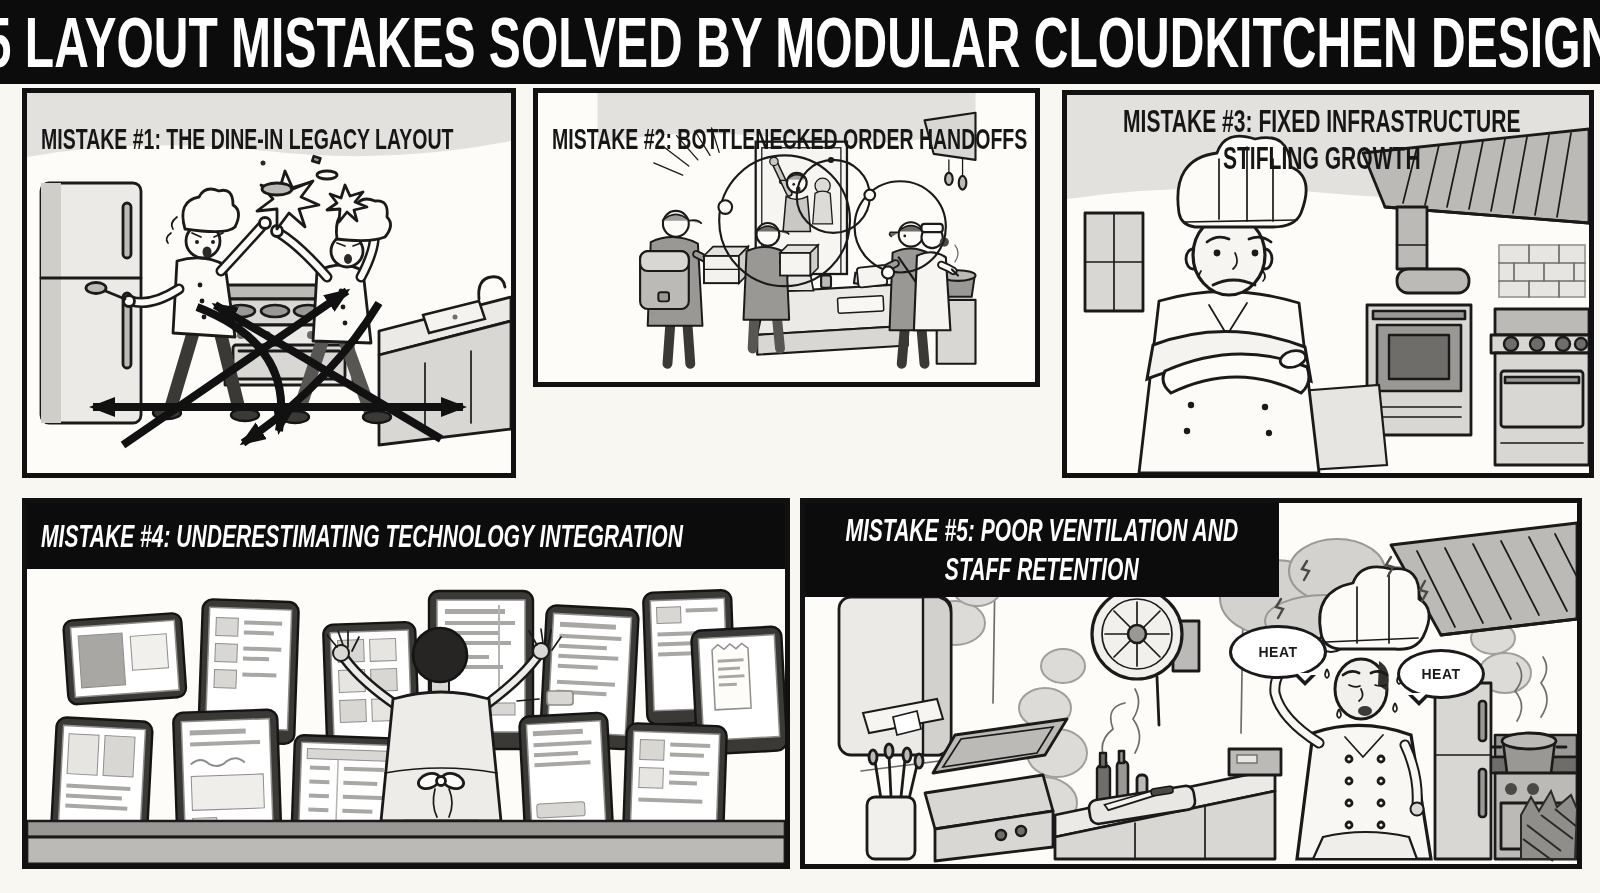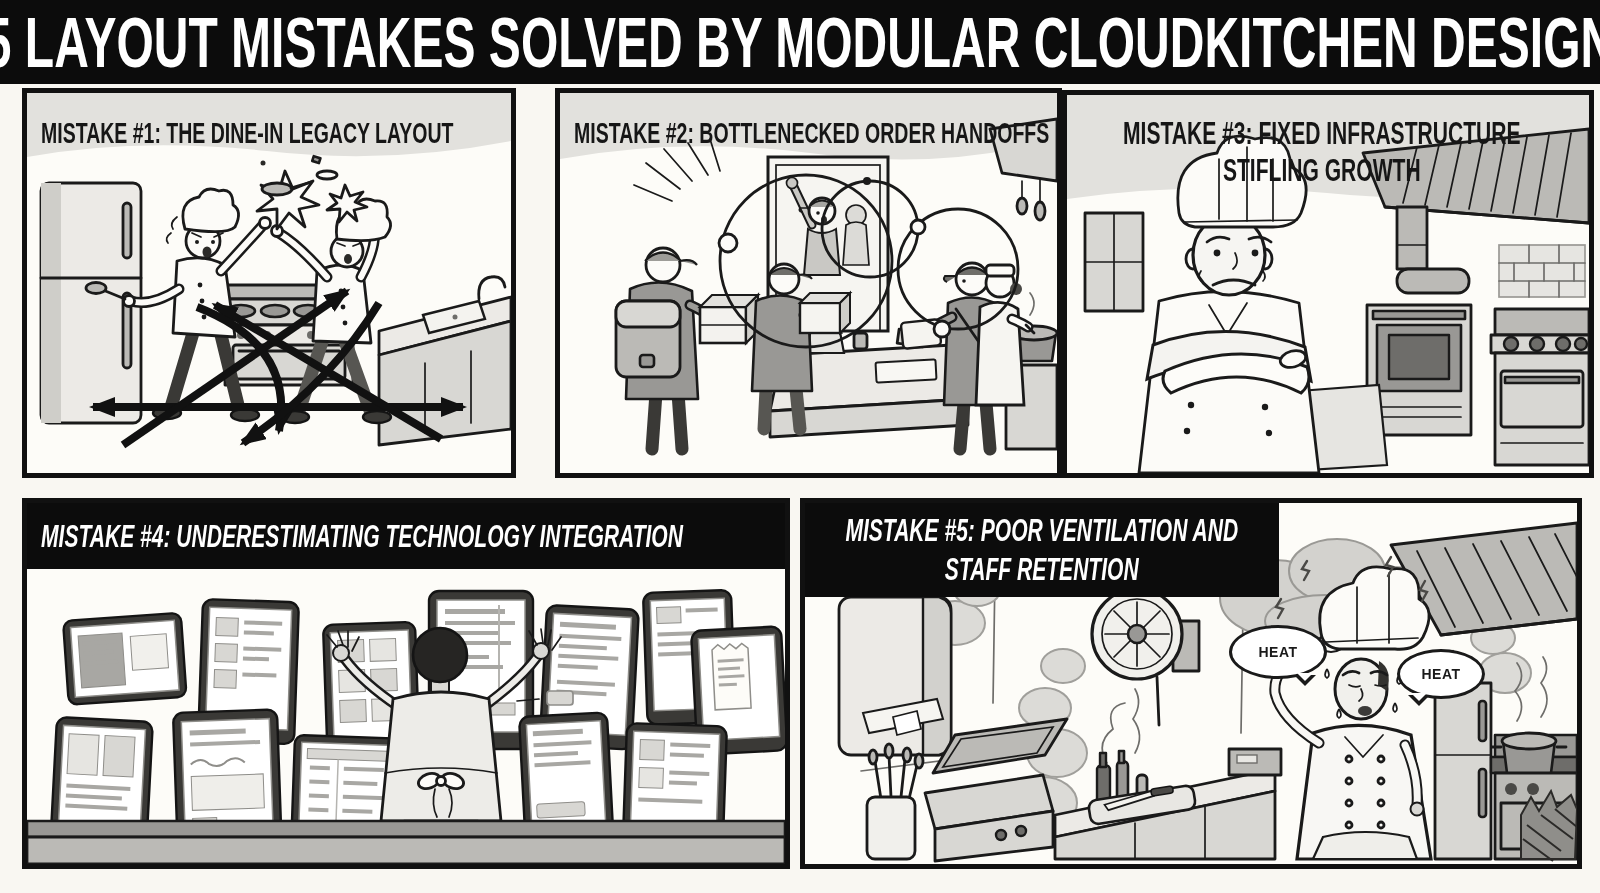--- a/index.html
+++ b/index.html
@@ -8,33 +8,33 @@
 
   
   .title-bar{position:absolute;left:0;top:0;width:1600px;height:84px;background:#0c0c0c;
     display:flex;align-items:center;justify-content:center;}
   .title-bar h1{margin:0;color:#fff;font-size:60px;font-weight:bold;letter-spacing:0px;
     white-space:nowrap;transform:scale(0.80,1.18);transform-origin:center center;}
 
   
   .panel{position:absolute;background:#fdfcf8;border:5px solid #111;box-sizing:border-box;overflow:hidden;}
   .p1{left:22px;top:88px;width:494px;height:390px;}
-  .p2{left:555px;top:88px;width:507px;height:390px;}
+  .p2{left:533px;top:88px;width:507px;height:299px;}
   .p3{left:1062px;top:90px;width:532px;height:388px;}
   .p4{left:22px;top:498px;width:768px;height:371px;}
   .p5{left:800px;top:498px;width:782px;height:371px;}
   .panel svg{position:absolute;left:0;top:0;width:100%;height:100%;}
 
   .phead{position:absolute;left:0;top:0;right:0;z-index:5;display:flex;align-items:center;
     color:#161616;font-weight:bold;}
   .phead .hline{display:block;white-space:nowrap;}
-  .phead.light{height:54px;padding:12px 14px 0 14px;background:transparent;}
+  .phead.light{height:54px;padding:18px 14px 0 14px;background:transparent;}
   .phead.light .stack{transform:scale(0.78,1.2);transform-origin:left center;}
   .phead.light .hline{font-size:25px;}
-  .p3 .phead.light{height:92px;justify-content:flex-end;padding:12px;}
+  .p3 .phead.light{height:92px;justify-content:flex-start;padding:0;}
   .p3 .phead.light .stack{transform:scale(0.78,1.18);transform-origin:center center;text-align:center;}
   .p3 .phead.light .hline{font-size:27px;line-height:1.18;}
   .phead.dark{background:#0c0c0c;color:#fff;font-style:italic;}
   .p4 .phead.dark{height:66px;padding:0 14px;}
   .p4 .phead.dark .stack{transform:scale(0.78,1.18);transform-origin:left center;}
   .p4 .phead.dark .hline{font-size:27px;}
   .p5 .phead.dark{width:474px;height:94px;right:auto;justify-content:center;text-align:center;}
   .p5 .phead.dark .stack{transform:scale(0.78,1.18);transform-origin:center center;}
   .p5 .phead.dark .hline{font-size:27px;line-height:1.22;}
 

